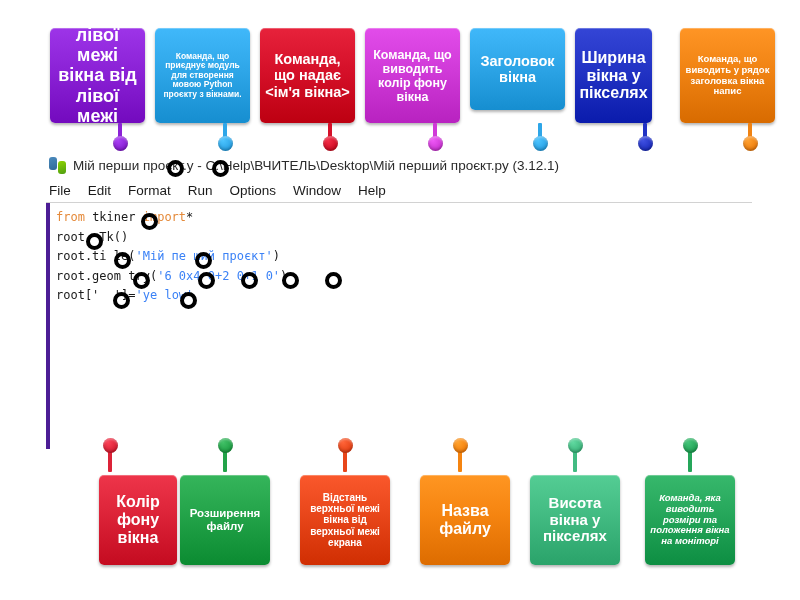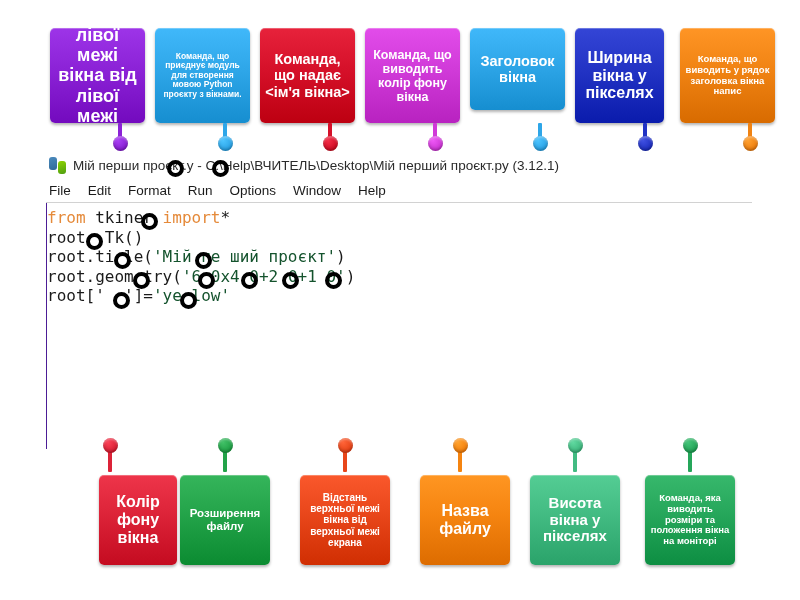--- a/index.html
+++ b/index.html
@@ -85,32 +85,32 @@
     font-size: 13.5px;
     color: #1b1b1b;
     border-bottom: 1px solid #d2d2d2;
     text-align: right;
   }
   #menu-bar .menu-item { cursor: default; }
 
   #code-area {
     position: relative;
     height: 246px;
-    border-left: 1px solid #4c1d95;
+    border-left: 4px solid #4c1d95;
     background: #ffffff;
-    padding: 5px 0 0 0;
+    padding: 5px 0 0 6px;
     box-sizing: border-box;
     font-family: "DejaVu Sans Mono", "Liberation Mono", monospace;
-    font-size: 16px;
+    font-size: 12px;
     line-height: 19.5px;
     color: #1a1a1a;
     white-space: pre;
   }
   .kw   { color: #e58a3a; }
-  .str  { color: #14532d; }
+  .str  { color: #3b82f6; }
 
   
   .hole {
     position: absolute;
     width: 17px;
     height: 17px;
     border-radius: 50%;
     border: 4px solid #000000;
     box-sizing: border-box;
     background: transparent;
@@ -129,21 +129,21 @@
     </div>
     <div class="card" style="left: 260px; top: 28px; width: 95px; height: 95px; font-size: 14.5px; background: linear-gradient(rgb(231, 34, 59) 0%, rgb(213, 16, 41) 45%, rgb(189, 0, 17) 100%);">
       <span class="card-text">Команда, що надає &lt;ім'я вікна&gt;</span>
     </div>
     <div class="card" style="left: 365px; top: 28px; width: 95px; height: 95px; font-size: 12.5px; background: linear-gradient(rgb(226, 76, 234) 0%, rgb(208, 58, 216) 45%, rgb(184, 34, 192) 100%);">
       <span class="card-text">Команда, що виводить колір фону вікна</span>
     </div>
     <div class="card" style="left: 470px; top: 28px; width: 95px; height: 82px; font-size: 14.5px; background: linear-gradient(rgb(64, 184, 250) 0%, rgb(46, 166, 232) 45%, rgb(22, 142, 208) 100%);">
       <span class="card-text">Заголовок вікна</span>
     </div>
-    <div class="card" style="left: 575px; top: 28px; width: 89px; height: 95px; font-size: 16px; background: linear-gradient(rgb(52, 69, 214) 0%, rgb(34, 51, 196) 45%, rgb(10, 27, 172) 100%);">
+    <div class="card" style="left: 575px; top: 28px; width: 77px; height: 95px; font-size: 16px; background: linear-gradient(rgb(52, 69, 214) 0%, rgb(34, 51, 196) 45%, rgb(10, 27, 172) 100%);">
       <span class="card-text">Ширина вікна у пікселях</span>
     </div>
     <div class="card" style="left: 680px; top: 28px; width: 95px; height: 95px; font-size: 9.5px; background: linear-gradient(rgb(255, 149, 37) 0%, rgb(240, 131, 19) 45%, rgb(216, 107, 0) 100%);">
       <span class="card-text">Команда, що виводить у рядок заголовка вікна напис</span>
     </div>
   </div>
 
 <div id="idle-window">
 
   <div id="title-bar">
@@ -176,21 +176,21 @@
     </div>
     <div class="card" style="left: 300px; top: 475px; width: 90px; height: 90px; font-size: 10px; background: linear-gradient(rgb(250, 88, 44) 0%, rgb(232, 70, 26) 45%, rgb(208, 46, 2) 100%); justify-content: center;">
       <span class="card-text">Відстань верхньої межі вікна від верхньої межі екрана</span>
     </div>
     <div class="card" style="left: 420px; top: 475px; width: 90px; height: 90px; font-size: 16px; background: linear-gradient(rgb(255, 150, 34) 0%, rgb(245, 132, 16) 45%, rgb(221, 108, 0) 100%);">
       <span class="card-text">Назва файлу</span>
     </div>
     <div class="card" style="left: 530px; top: 475px; width: 90px; height: 90px; font-size: 15px; background: linear-gradient(rgb(84, 205, 148) 0%, rgb(66, 187, 130) 45%, rgb(42, 163, 106) 100%);">
       <span class="card-text">Висота вікна у пікселях</span>
     </div>
-    <div class="card" style="left: 645px; top: 475px; width: 90px; height: 90px; font-size: 9.5px; background: linear-gradient(rgb(55, 184, 108) 0%, rgb(37, 166, 90) 45%, rgb(13, 142, 66) 100%);">
+    <div class="card" style="left: 645px; top: 475px; width: 90px; height: 90px; font-size: 9.5px; background: linear-gradient(rgb(55, 184, 108) 0%, rgb(37, 166, 90) 45%, rgb(13, 142, 66) 100%); font-style: italic;">
       <span class="card-text">Команда, яка виводить розміри та положення вікна на моніторі</span>
     </div>
   </div>
 
 <div id="connectors">
     <div class="stem" style="left: 118px; background: rgb(139, 34, 214); top: 123px; height: 16px;"></div>
     <div class="knob" style="left: 112.5px; top: 136px; background: radial-gradient(circle at 35% 30%, rgb(169, 64, 244), rgb(139, 34, 214) 60%, rgb(104, 0, 179));"></div>
     <div class="stem" style="left: 223px; background: rgb(46, 166, 232); top: 123px; height: 16px;"></div>
     <div class="knob" style="left: 217.5px; top: 136px; background: radial-gradient(circle at 35% 30%, rgb(76, 196, 255), rgb(46, 166, 232) 60%, rgb(11, 131, 197));"></div>
     <div class="stem" style="left: 328px; background: rgb(213, 16, 41); top: 123px; height: 16px;"></div>

